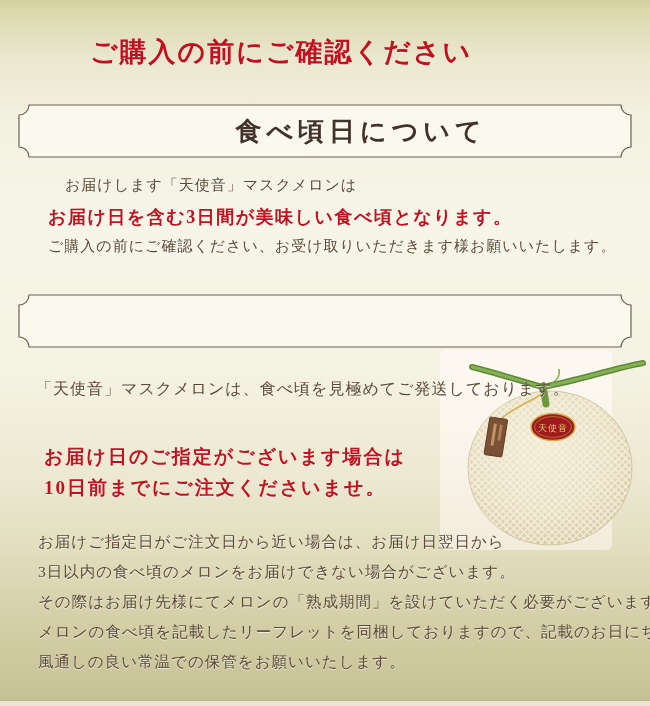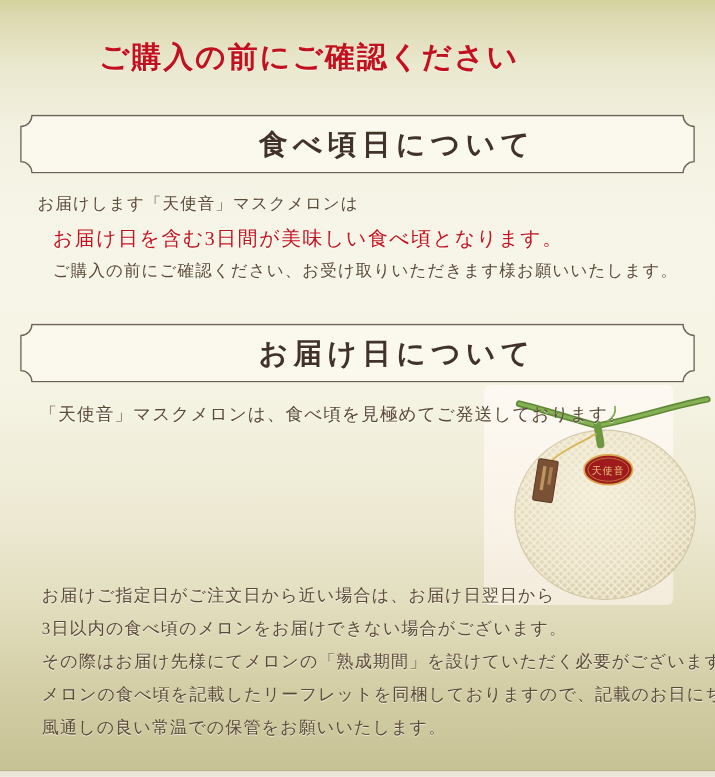--- a/index.html
+++ b/index.html
@@ -29,25 +29,25 @@
     text-shadow:0 1px 0 rgba(255,255,255,.6);
   }
   .frame1{top:104px;}
   .frame2{top:294px;}
   .txt{
     position:absolute;color:#5a4936;font-size:15px;
     text-shadow:0 1px 0 rgba(255,255,255,.65);
     white-space:nowrap;letter-spacing:1px;
     z-index:2;
   }
-  .red{color:#c3121f;font-weight:normal;}
-  .p1-l1{top:176px;left:34px;text-align:center;}
+  .red{color:#c3121f;font-weight:bold;}
+  .p1-l1{top:176px;left:65px;text-align:center;}
   .p1-l2{top:205px;left:48px;font-size:18px;letter-spacing:1.5px;}
   .p1-l3{top:237px;left:48px;}
-  .p2-intro{top:367px;left:36px;font-size:16px;}
+  .p2-intro{top:379px;left:36px;font-size:16px;}
   .notice{top:441px;left:44px;font-size:19px;line-height:31px;letter-spacing:2px;}
   .detail{top:527px;left:38px;font-size:15.5px;line-height:30px;letter-spacing:1px;}
   .notice div,.detail div{white-space:nowrap;}
   .melon-box{
     position:absolute;left:440px;top:350px;width:172px;height:200px;
     z-index:1;
     background:linear-gradient(180deg,#fdf9f2 0%,#faf3e9 55%,#f3ecdc 100%);
     border-radius:6px;
   }
   .bottom-strip{
@@ -70,21 +70,20 @@
   </div>
 
   <div class="txt p1-l1">お届けします「天使音」マスクメロンは</div>
   <div class="txt p1-l2 red">お届け日を含む3日間が美味しい食べ頃となります。</div>
   <div class="txt p1-l3">ご購入の前にご確認ください、お受け取りいただきます様お願いいたします。</div>
 
   <div class="frame frame2">
     <svg class="frame-border" width="614" height="54" viewBox="0 0 614 54">
       <path d="M11 1 H603 A10 10 0 0 0 613 11 V43 A10 10 0 0 0 603 53 H11 A10 10 0 0 0 1 43 V11 A10 10 0 0 0 11 1 Z" fill="#fbf9ee" stroke="#6b6353" stroke-width="1.2"></path>
     </svg>
-    <div class="heading">お届け日について</div>
   </div>
 
   <div class="melon-box">
     <svg width="210" height="200" viewBox="0 0 210 200">
       <defs>
         <radialGradient id="melonGrad" cx="45%" cy="38%" r="72%">
           <stop offset="0%" stop-color="#f1ebd5"></stop>
           <stop offset="60%" stop-color="#e6ddc0"></stop>
           <stop offset="88%" stop-color="#d8cdaa"></stop>
           <stop offset="100%" stop-color="#c9bd98"></stop>
@@ -117,20 +116,24 @@
       <g>
         <ellipse cx="113" cy="77" rx="22" ry="13.5" fill="#9e1a1d" stroke="#d8a94e" stroke-width="1.5"></ellipse>
         <ellipse cx="113" cy="77" rx="18.5" ry="10.5" fill="none" stroke="#c89c48" stroke-width="0.6"></ellipse>
         <text x="113" y="80.5" font-size="9" fill="#e8c878" text-anchor="middle" font-family="Liberation Serif, DejaVu Serif, serif" letter-spacing="1">天使音</text>
       </g>
     </svg>
   </div>
 
   <div class="txt p2-intro">「天使音」マスクメロンは、食べ頃を見極めてご発送しております。</div>
 
+  <div class="txt notice red">
+    <div>お届け日のご指定がございます場合は</div>
+    <div>10日前までにご注文くださいませ。</div>
+  </div>
 
   <div class="txt detail">
     <div>お届けご指定日がご注文日から近い場合は、お届け日翌日から</div>
     <div>3日以内の食べ頃のメロンをお届けできない場合がございます。</div>
     <div>その際はお届け先様にてメロンの「熟成期間」を設けていただく必要がございます。</div>
     <div>メロンの食べ頃を記載したリーフレットを同梱しておりますので、記載のお日にちまで</div>
     <div>風通しの良い常温での保管をお願いいたします。</div>
   </div>
 
   <div class="bottom-strip"></div>

